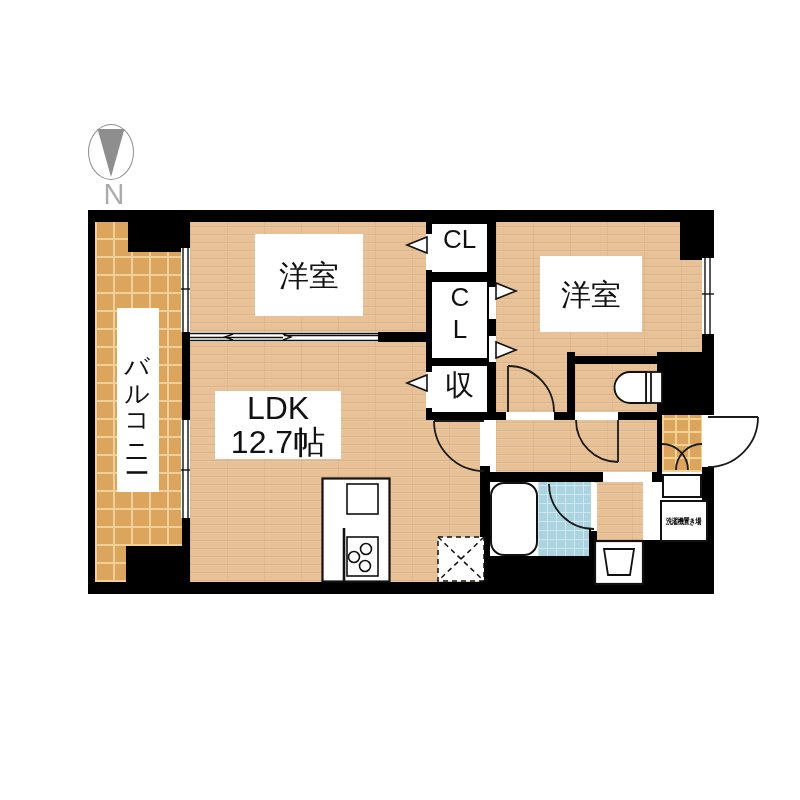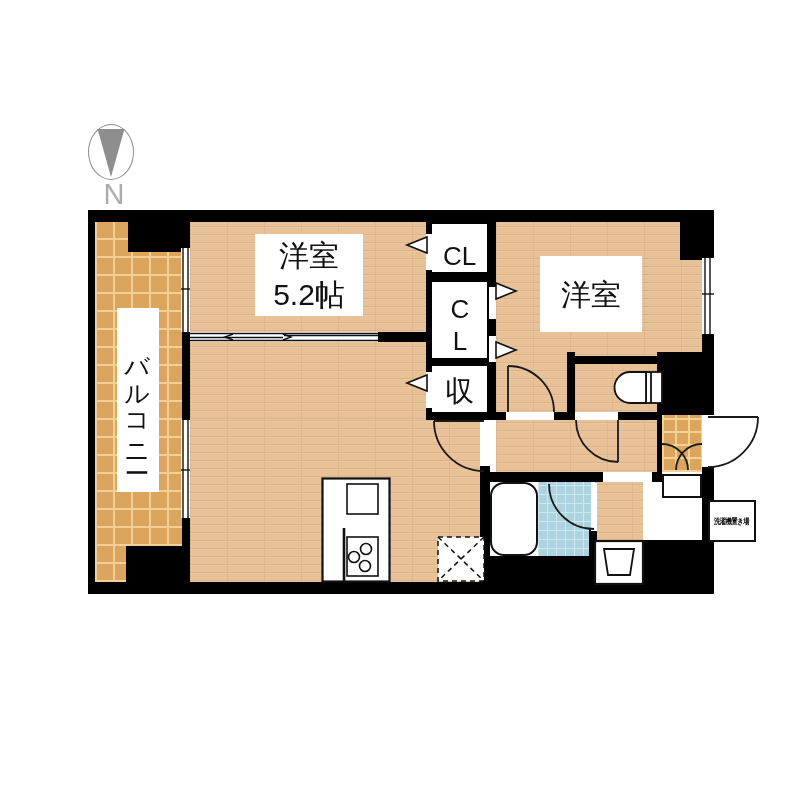--- a/index.html
+++ b/index.html
@@ -22,21 +22,21 @@
   .tile-bath{position:absolute;background-color:#abd3e0;
     background-image:
       repeating-linear-gradient(0deg, #cfe8f0 0 1.5px, rgba(0,0,0,0) 1.5px 9px),
       repeating-linear-gradient(90deg, #cfe8f0 0 1.5px, rgba(0,0,0,0) 1.5px 9px);}
   .wbox{position:absolute;background:#fff;border:2px solid #111;box-sizing:border-box;}
   .strip{position:absolute;background:#fff;}
   .lbl{position:absolute;background:#fff;color:#111;display:flex;flex-direction:column;
        align-items:center;justify-content:center;text-align:center;font-weight:500;}
   .lbl .ln{white-space:nowrap;}
   .vtext{writing-mode:vertical-rl;text-orientation:upright;letter-spacing:2px;}
-  .cl-box{position:absolute;background:#fff;color:#111;display:flex;align-items:flex-end;
+  .cl-box{position:absolute;background:#fff;color:#111;display:flex;align-items:flex-start;
           justify-content:center;font-weight:500;}
   .tiny{font-size:8px;transform:scaleX(0.78);transform-origin:center;white-space:nowrap;
         font-weight:600;letter-spacing:-0.5px;}
   #compass-circle{position:absolute;left:88px;top:124px;width:46px;height:56px;
      border:1.6px solid #8e8e8e;border-radius:50%;background:#fff;box-sizing:border-box;}
   #compass-needle{position:absolute;left:97px;top:129px;width:28px;height:48px;background:#8e8e8e;
      clip-path:polygon(2% 0%,98% 0%,50% 100%);}
   #compass-n{position:absolute;left:99px;top:178px;width:30px;height:32px;color:#ababab;
      font-size:29px;font-weight:400;line-height:32px;text-align:center;}
   svg{position:absolute;left:0;top:0;pointer-events:none;}
@@ -81,45 +81,48 @@
   <div class="wall" style="left:480px;top:472px;width:123px;height:10px;"></div>
   <div class="wall" style="left:652px;top:472px;width:10px;height:10px;"></div>
   <div class="wall" style="left:480px;top:420px;width:10px;height:158px;"></div>
   <div class="wall" style="left:480px;top:556px;width:115px;height:38px;"></div>
   <div class="wall" style="left:643px;top:540px;width:71px;height:54px;"></div>
   <div class="wall" style="left:657px;top:415px;width:5px;height:57px;"></div>
   <div class="wall" style="left:589px;top:528px;width:8px;height:30px;"></div>
 
   <div class="wbox" style="left:490px;top:482px;width:48px;height:74px;border-radius:14px;"></div>
   <div class="wbox" style="left:662px;top:474px;width:40px;height:24px;"></div>
-  <div class="wbox" style="left:660px;top:500px;width:48px;height:42px;display:flex;align-items:center;justify-content:center;margin-left:48px;">
+  <div class="wbox" style="left:660px;top:500px;width:48px;height:42px;display:flex;align-items:center;justify-content:center;">
     <span class="tiny">洗濯機置き場</span>
   </div>
 
   <div class="cl-box" style="left:432px;top:224px;width:55px;height:48px;font-size:26px;">
     <span>CL</span>
   </div>
   <div class="cl-box" style="left:432px;top:282px;width:55px;height:76px;font-size:26px;">
     <span class="vtext">CL</span>
   </div>
   <div class="cl-box" style="left:432px;top:366px;width:55px;height:46px;font-size:29px;">
     <span>収</span>
   </div>
 
   <div class="strip" style="left:426px;top:234px;width:7px;height:36px;"></div>
   <div class="strip" style="left:426px;top:372px;width:7px;height:36px;"></div>
   <div class="strip" style="left:489px;top:287px;width:7px;height:32px;"></div>
   <div class="strip" style="left:489px;top:336px;width:7px;height:26px;"></div>
 
   <div class="lbl" style="left:255px;top:234px;width:108px;height:82px;font-size:30px;line-height:39px;">
     <span class="ln">洋室</span>
-    <span class="ln">5.2帖</span>
   </div>
   <div class="lbl" style="left:540px;top:256px;width:102px;height:76px;font-size:30px;line-height:37px;">
     <span class="ln">洋室</span>
+  </div>
+  <div class="lbl" style="left:215px;top:391px;width:126px;height:68px;font-size:32px;line-height:34px;">
+    <span class="ln">LDK</span>
+    <span class="ln">12.7帖</span>
   </div>
   <div class="lbl" style="left:117px;top:308px;width:42px;height:184px;font-size:25px;">
     <span class="vtext">バルコニー</span>
   </div>
   <div class="lbl" style="left:446px;top:546px;width:30px;height:26px;font-size:20px;background:transparent;">
     <span>冷</span>
   </div>
 
   <svg width="800" height="800" viewBox="0 0 800 800">
 

